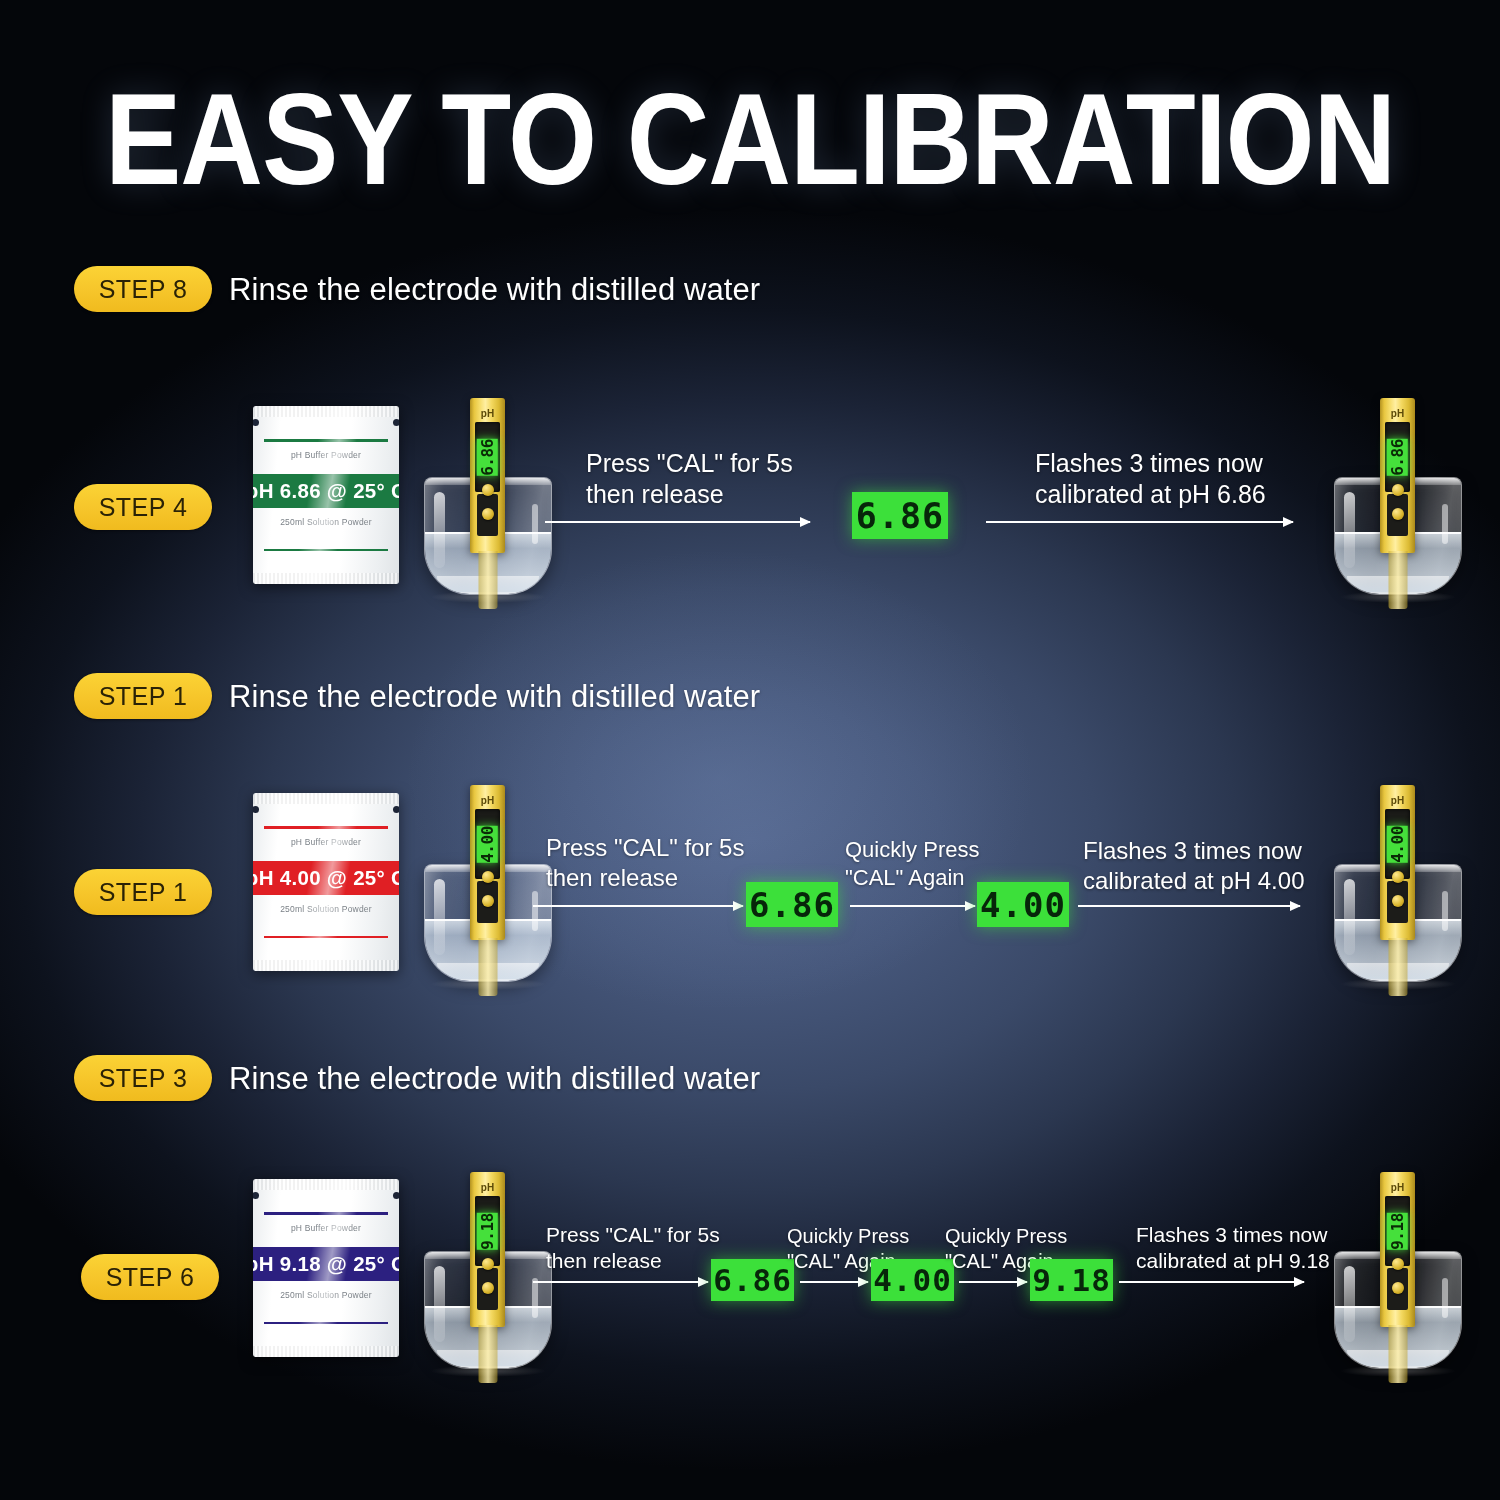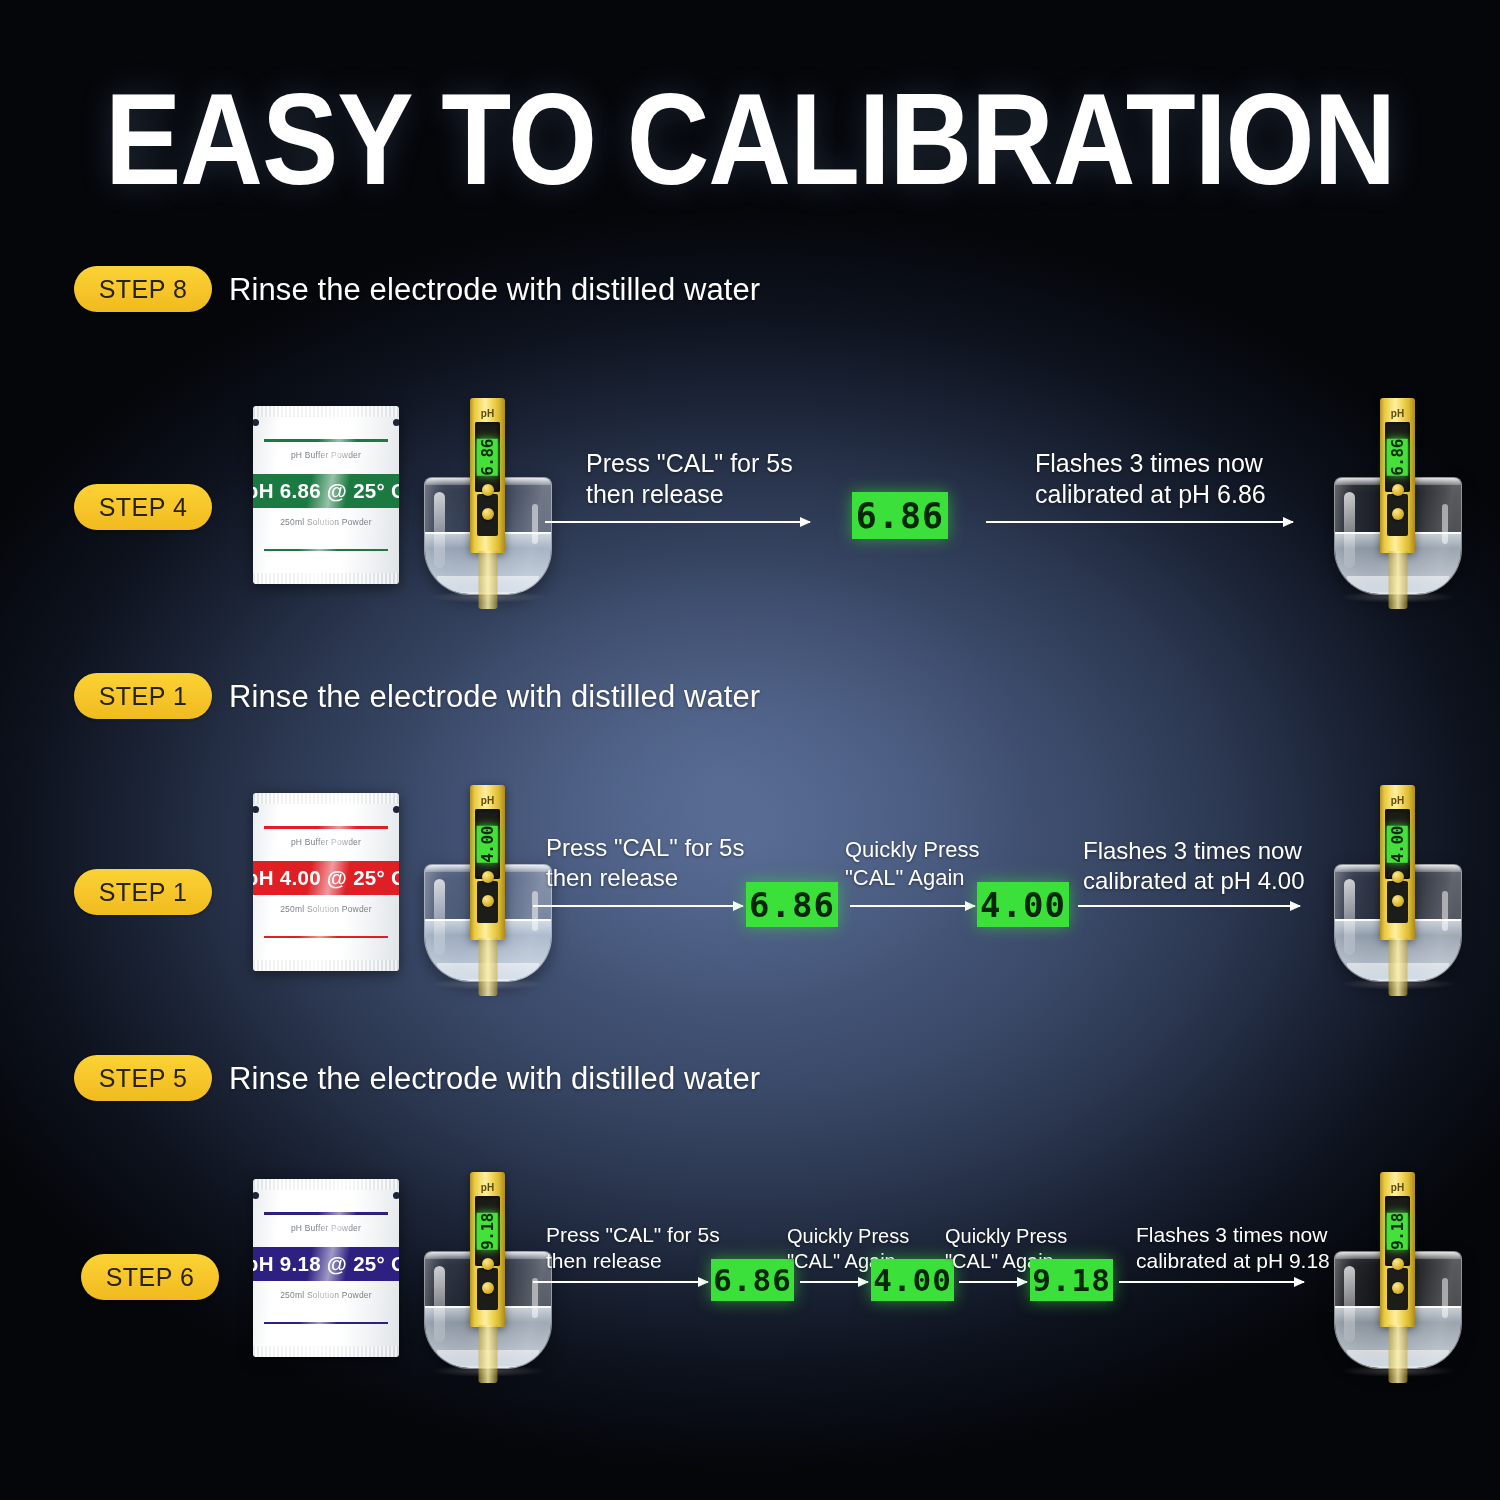--- a/index.html
+++ b/index.html
@@ -404,21 +404,21 @@
       </div>
       <div class="btnpanel">
         <div class="btn b1"></div>
         <div class="btn b2"></div>
       </div>
       <div class="probe"></div>
     </div>
   </div>
 
   <div class="step-badge" style="left:74px; top:1055px;">
-    <span>STEP 5</span>
+    <span>STEP 3</span>
   </div>
   <div class="step-title" style="left:229px; top:1061px;">Rinse the electrode with distilled water</div>
 
   <div class="step-badge" style="left:81px; top:1254px;">
     <span>STEP 6</span>
   </div>
 
   <div class="packet" style="left:253px; top:1179px;">
     <div class="seam top"></div>
     <div class="seam bot"></div>

